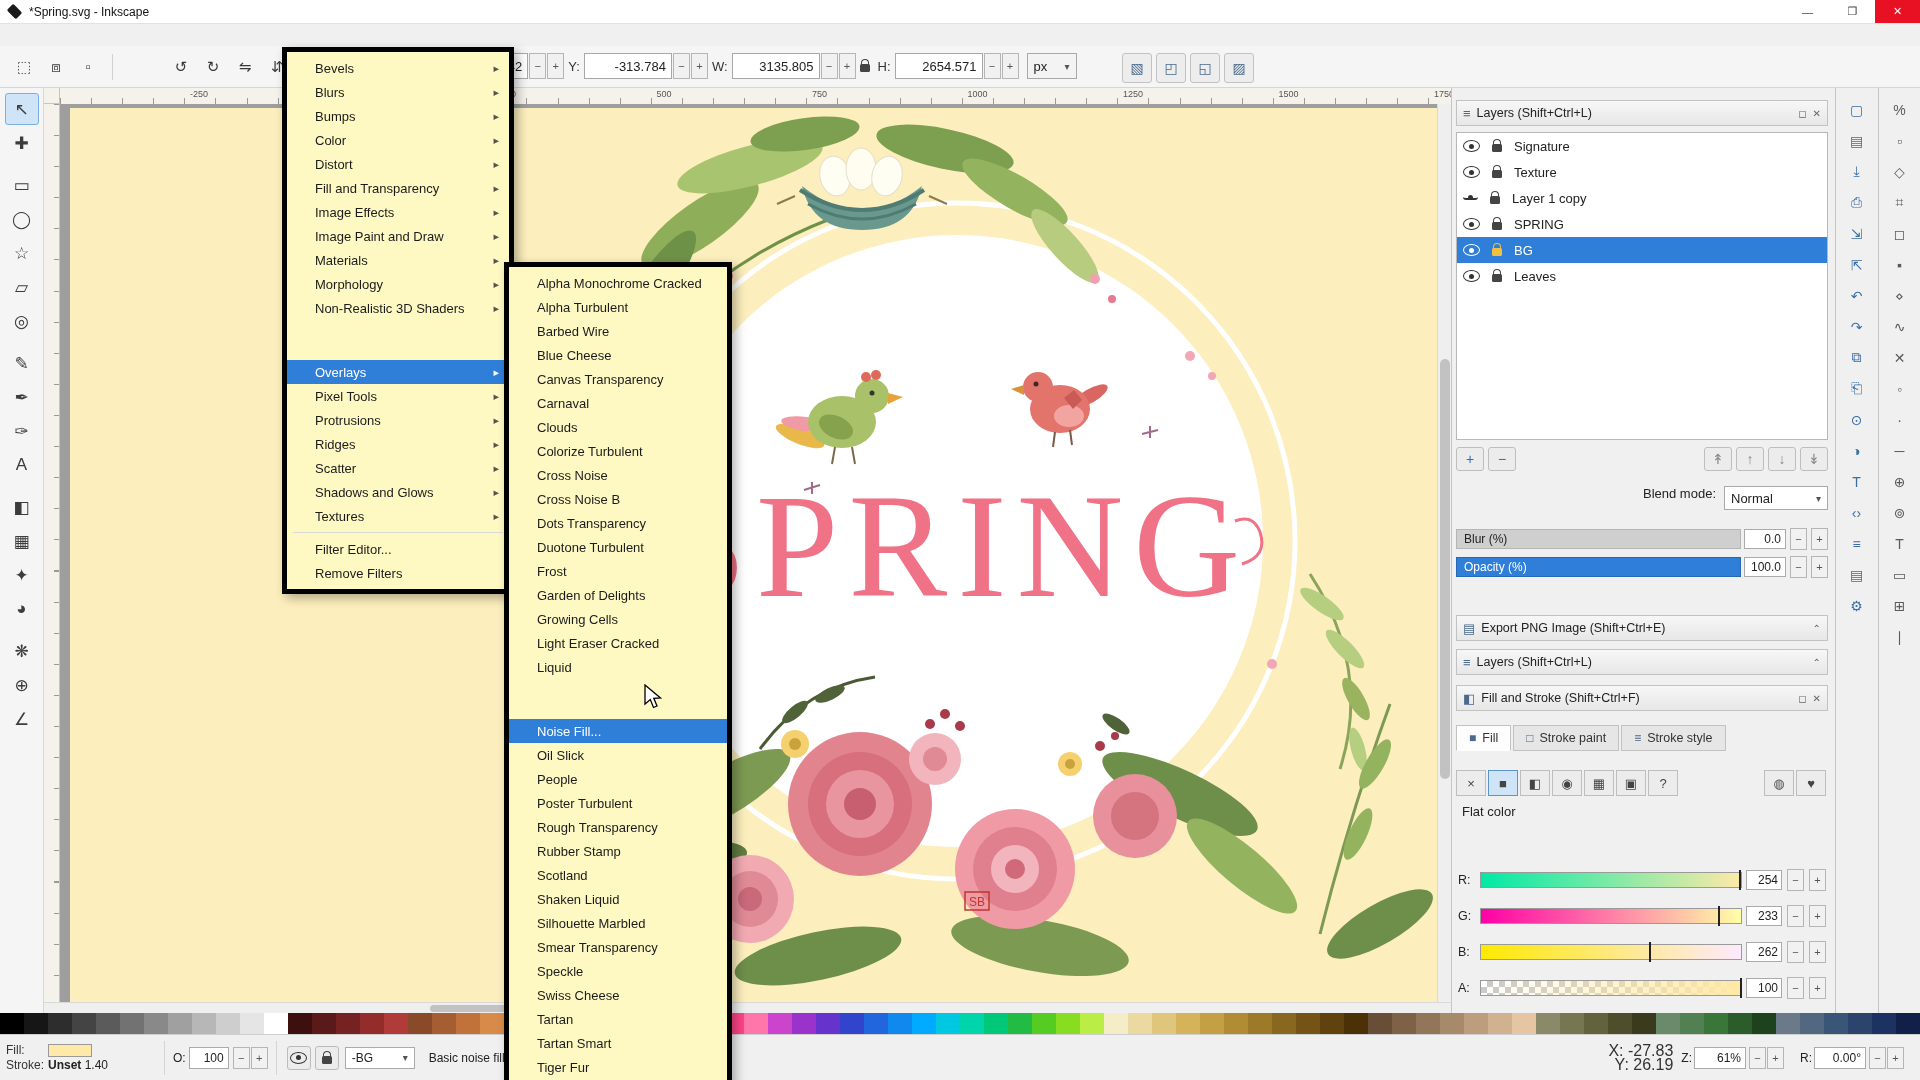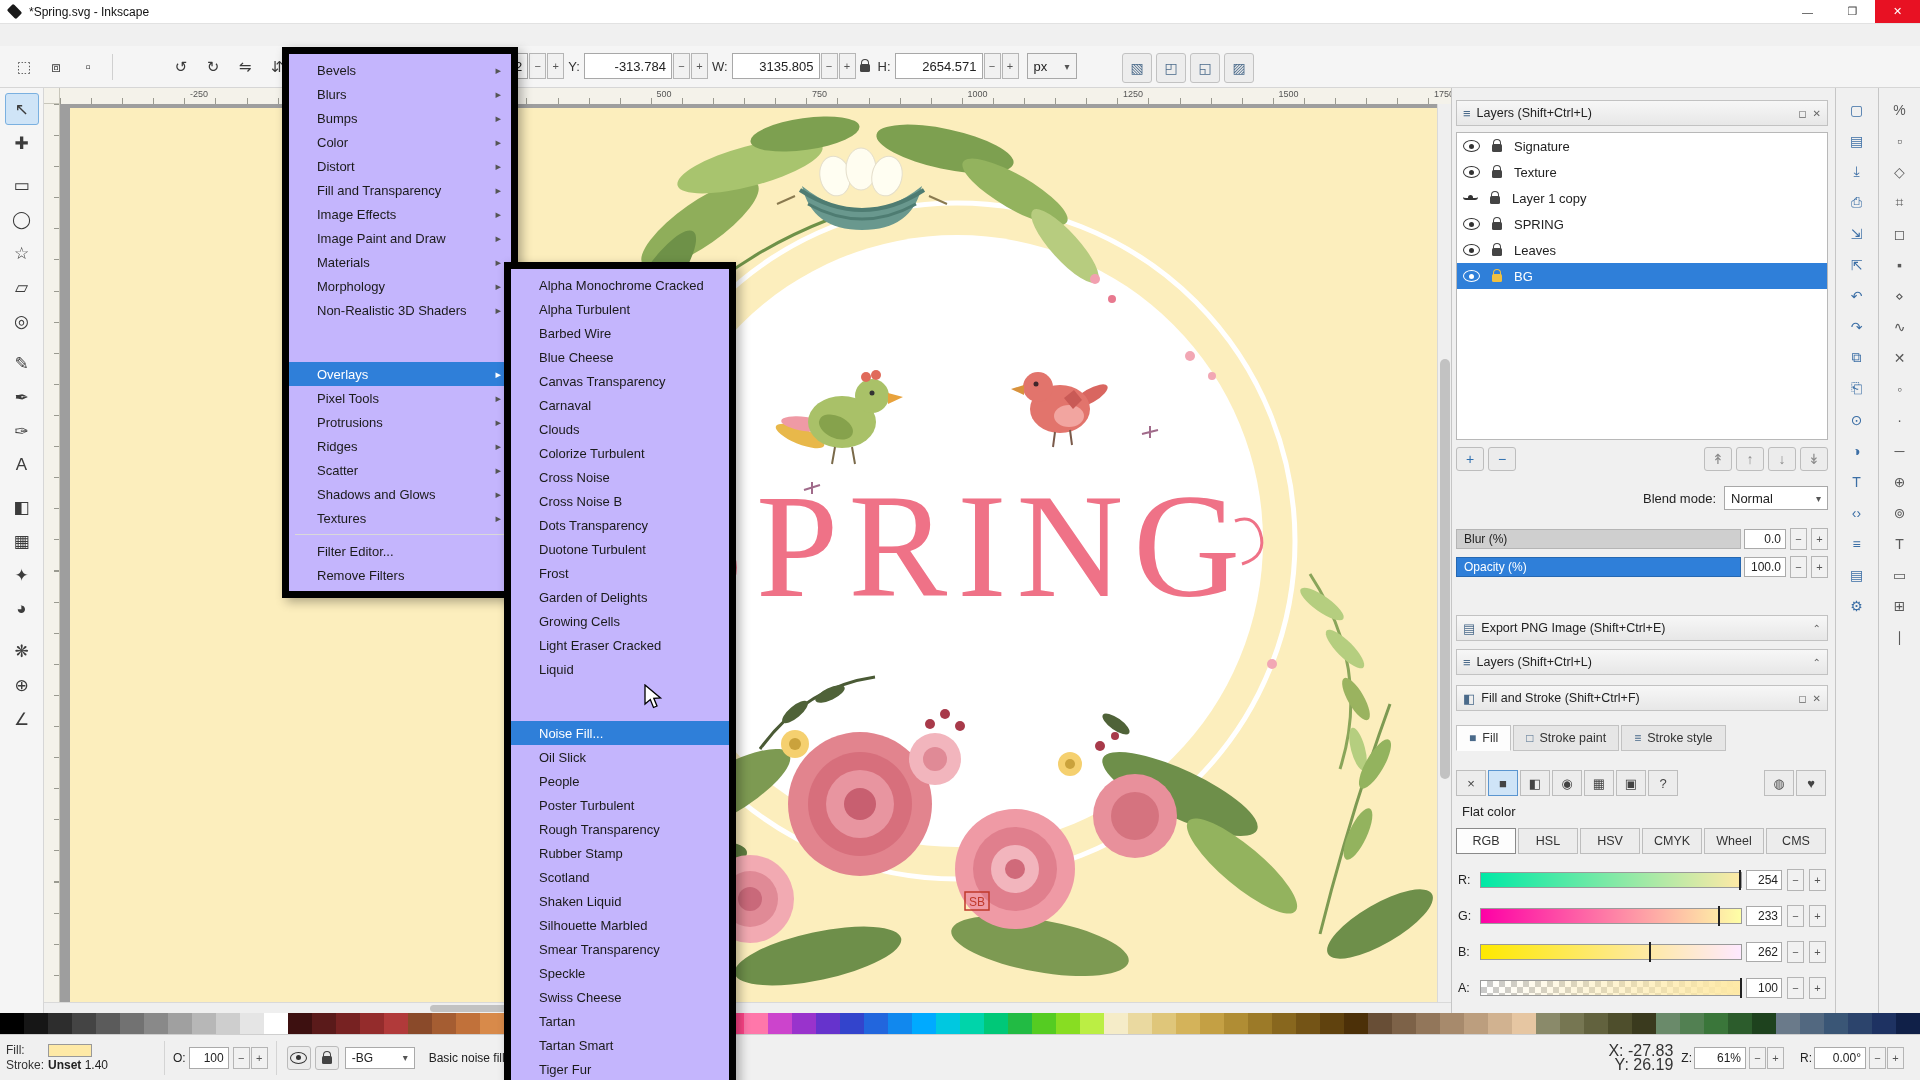--- a/index.html
+++ b/index.html
@@ -71,21 +71,21 @@
   .sb-sep{width:1px;height:34px;background:#d4d4d4;margin:0 8px;}
   .obox{width:40px;height:22px;background:#fff;border:1px solid #aaa;display:flex;align-items:center;justify-content:flex-end;padding:0 4px;box-sizing:border-box;}
   .sb-btn{width:22px;height:22px;border:1px solid #bbb;border-radius:3px;background:#ececec;display:flex;align-items:center;justify-content:center;margin:0 2px;}
   .layerdrop{height:22px;min-width:70px;background:#fff;border:1px solid #aaa;display:flex;align-items:center;
     justify-content:space-between;padding:0 6px;box-sizing:border-box;margin:0 4px;}
   .sb-msg{margin-left:10px;color:#222;}
   .xyblock{margin-left:auto;text-align:right;font-size:16px;line-height:14px;color:#333;}
   .zr{display:flex;align-items:center;margin:0 8px;}
   .zrbox{width:52px;height:22px;background:#fff;border:1px solid #aaa;display:flex;align-items:center;justify-content:flex-end;padding:0 4px;box-sizing:border-box;margin:0 2px;}
   
-  .menupanel{background:#c4b5fd;border:7px solid #000000;box-shadow:4px 4px 10px rgba(0,0,0,.30);z-index:50;padding:4px 0;}
+  .menupanel{background:#fef9c3;border:5px solid #000000;box-shadow:4px 4px 10px rgba(0,0,0,.30);z-index:50;padding:4px 0;}
   .filters-menu{left:282px;top:47px;width:222px;}
   .overlays-menu{left:504px;top:262px;width:218px;}
   .mrow{height:24px;display:flex;align-items:center;padding:0 10px 0 28px;box-sizing:border-box;font-size:13px;color:#1b1b1b;}
   .mrow .arrow{margin-left:auto;font-size:11px;color:#555;}
   .mrow.hl{background:#2f7fd9;color:#fff;margin-top:40px;}
   .mrow.hl .arrow{color:#fff;}
   .msep{height:1px;background:#d9d9d9;margin:4px 6px;}
   .cursor{z-index:99;}
   
   .panels{left:1451px;top:88px;width:380px;height:925px;background:#f0f0f0;border-left:1px solid #c6c6c6;box-sizing:border-box;}
@@ -102,21 +102,21 @@
   .sel .eye{border-color:#fff;}.sel .eye::after{background:#fff;}
   .lockicon{width:10px;height:8px;background:#444;border-radius:1.5px;position:relative;flex:0 0 auto;margin-top:4px;}
   .lockicon::before{content:"";position:absolute;left:1px;top:-5px;width:8px;height:6px;border:1.5px solid #444;
     border-bottom:none;border-radius:4px 4px 0 0;box-sizing:border-box;}
   .sel .lockicon{background:#f0c040;}.sel .lockicon::before{border-color:#f0c040;}
   .lbtnrow{position:absolute;left:4px;top:358px;width:372px;height:26px;display:flex;align-items:center;gap:4px;}
   .lbtn{width:26px;height:22px;border:1px solid #bdbdbd;background:#ececec;border-radius:3px;display:flex;
     align-items:center;justify-content:center;font-size:14px;color:#2f6faf;}
   .lbtn.gray{color:#8a8a8a;}
   .lspacer{flex:1;}
-  .blendrow{position:absolute;left:4px;top:398px;width:372px;display:flex;align-items:center;justify-content:flex-end;gap:8px;}
+  .blendrow{position:absolute;left:4px;top:398px;width:372px;display:flex;align-items:flex-start;justify-content:flex-end;gap:8px;}
   .selectbox{width:104px;height:24px;background:#fff;border:1px solid #a8a8a8;display:flex;align-items:center;
     justify-content:space-between;padding:0 6px;box-sizing:border-box;}
   .hbarrow{position:absolute;left:4px;width:372px;height:22px;display:flex;align-items:center;gap:3px;}
   .hbar{flex:1;height:20px;background:#cfcfcf;display:flex;align-items:center;padding:0 7px;box-sizing:border-box;font-size:12px;color:#222;border:1px solid #b5b5b5;}
   .hbar.filled{background:#2f7fd9;color:#fff;border-color:#2668b2;}
   .hval{width:42px;height:20px;background:#fff;border:1px solid #aaa;display:flex;align-items:center;justify-content:flex-end;padding:0 4px;box-sizing:border-box;font-size:12px;}
   .fstabs{position:absolute;left:4px;top:637px;width:372px;display:flex;}
   .fstab{display:flex;align-items:center;gap:6px;padding:5px 12px;border:1px solid #c2c2c2;background:#e6e6e6;font-size:12.5px;color:#333;margin-right:2px;}
   .fstab.active{background:#fdfdfd;border-bottom-color:#fdfdfd;}
   .fstab .ticon{font-size:12px;color:#4a6a8a;}
@@ -404,29 +404,29 @@
         <div class="layer-row">
           <span class="eye closed"></span>
           <span class="lockicon"></span>
           <span>Layer 1 copy</span>
         </div>
         <div class="layer-row">
           <span class="eye"></span>
           <span class="lockicon"></span>
           <span>SPRING</span>
         </div>
+        <div class="layer-row sel">
+          <span class="eye"></span>
+          <span class="lockicon"></span>
+          <span>BG</span>
+        </div>
         <div class="layer-row">
           <span class="eye"></span>
           <span class="lockicon"></span>
           <span>Leaves</span>
-        </div>
-        <div class="layer-row sel">
-          <span class="eye"></span>
-          <span class="lockicon"></span>
-          <span>BG</span>
         </div>
       </div>
     <div class="lbtnrow">
         <div class="lbtn">+</div>
         <div class="lbtn">−</div>
         <div class="lspacer"></div>
         <div class="lbtn gray">↟</div>
         <div class="lbtn gray">↑</div>
         <div class="lbtn gray">↓</div>
         <div class="lbtn gray">↡</div>
@@ -496,28 +496,20 @@
         <div class="typebtn">◧</div>
         <div class="typebtn">◉</div>
         <div class="typebtn">▦</div>
         <div class="typebtn">▣</div>
         <div class="typebtn">?</div>
         <div class="typespacer"></div>
         <div class="typebtn">◍</div>
         <div class="typebtn">♥</div>
       </div>
     <div class="flatlabel">Flat color</div>
-    <div class="moderow">
-        <div class="modebtn active">RGB</div>
-        <div class="modebtn">HSL</div>
-        <div class="modebtn">HSV</div>
-        <div class="modebtn">CMYK</div>
-        <div class="modebtn">Wheel</div>
-        <div class="modebtn">CMS</div>
-      </div>
     <div id="sliders">
         <div class="srow" style="top: 781px;">
           <span class="slbl">R:</span>
           <div class="strack r">
             <div class="shandle" style="left: calc(99.6078% - 1px);"></div>
           </div>
           <span class="sval">254</span>
           <span class="spinbtn" style="height: 20px;">−</span>
           <span class="spinbtn" style="height: 20px;">+</span>
         </div>

